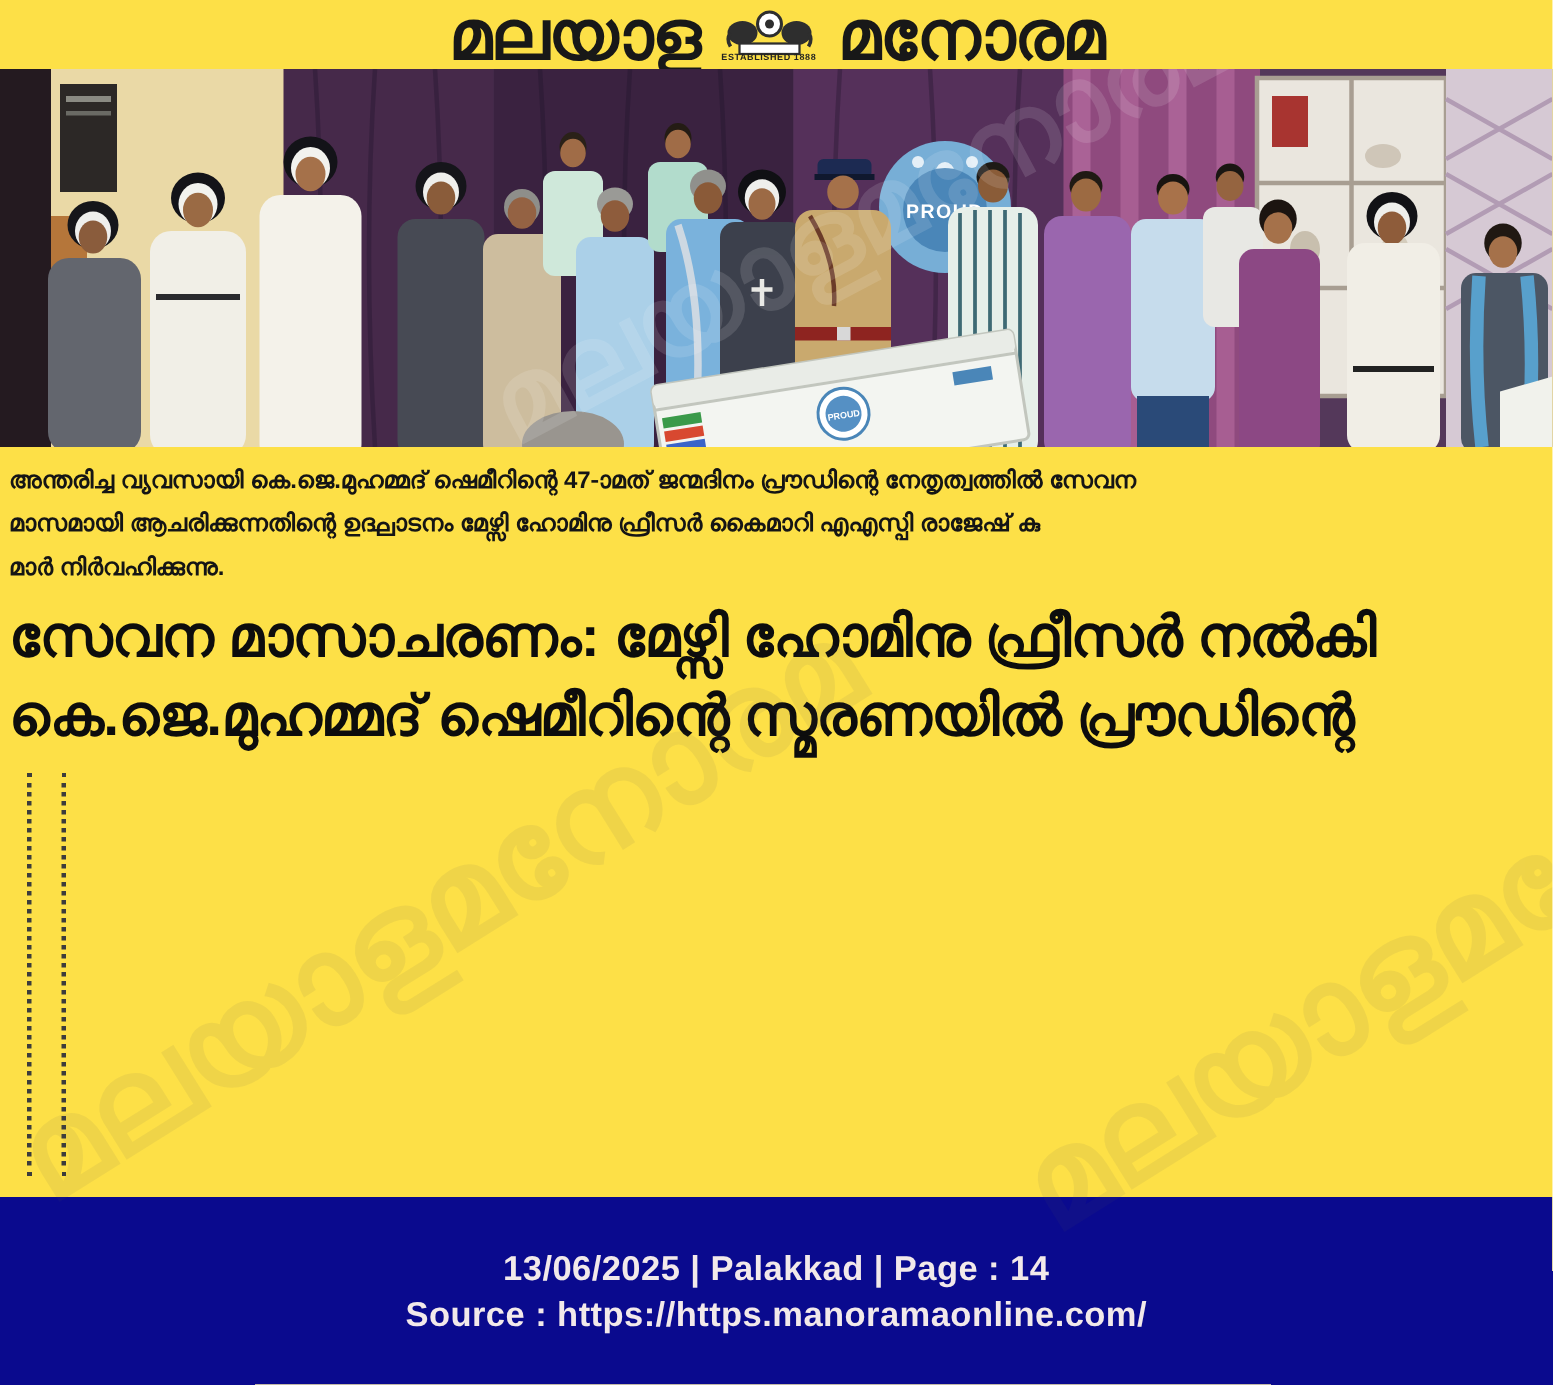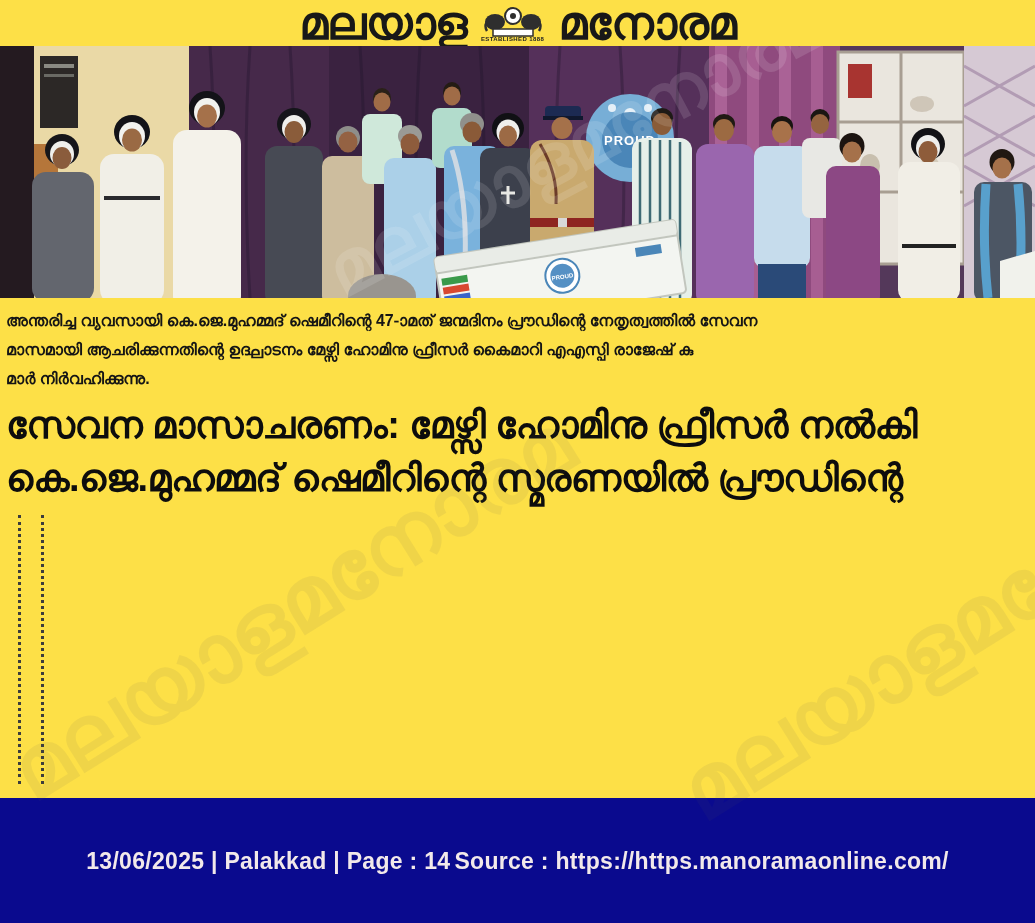--- a/index.html
+++ b/index.html
@@ -33,21 +33,21 @@
   .col{flex:1;font-size:21px;line-height:28.6px;color:#171717;white-space:pre-wrap;}
   .col-sep{border-left:3px dotted #3c3c3c;margin:2px 10px 6px 10px;}
   .text-watermark{
     position:absolute;transform:rotate(-32deg);font-size:84px;font-weight:800;
     color:#555;opacity:.08;white-space:nowrap;pointer-events:none;
   }
   
   .footer{
     margin-top:4px;height:126px;box-sizing:border-box;
     background:var(--footer_bg,#0a0a8e);color:var(--footer_text,#f2e9ea);
-    display:flex;flex-direction:row;align-items:center;justify-content:center;gap:4px;
+    display:flex;flex-direction:column;align-items:center;justify-content:center;gap:4px;
     font-size:23px;font-weight:600;letter-spacing:.3px;
   }
 </style>
 </head>
 <body>
 
 <div class="page">
 
   <div class="masthead">
     <span class="masthead-title">മലയാള</span>

